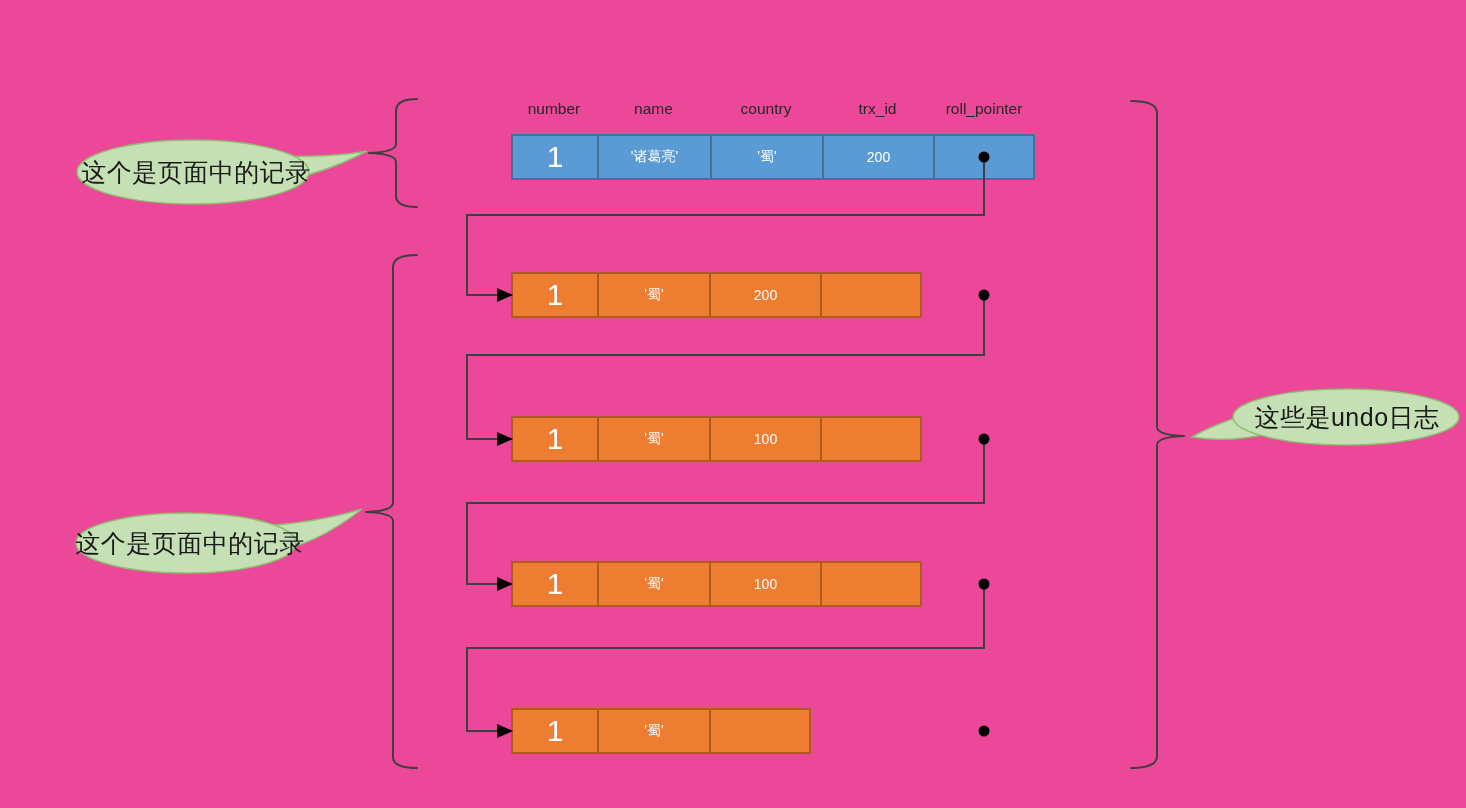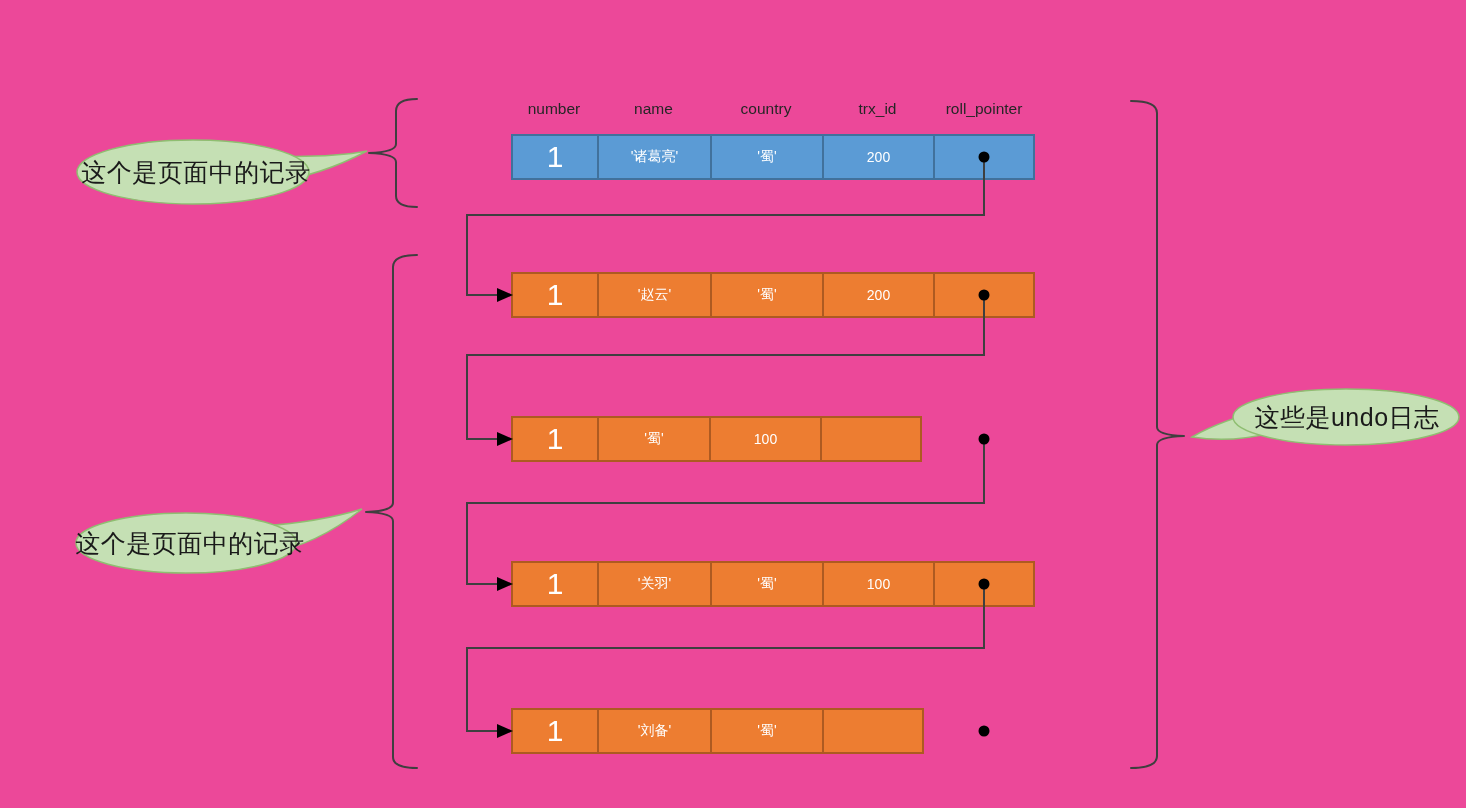--- a/index.html
+++ b/index.html
@@ -55,44 +55,41 @@
   <div class="vrow blue" style="top:134px">
     <div class="cell num w0">1</div>
     <div class="cell w1">'诸葛亮'</div>
     <div class="cell w2">'蜀'</div>
     <div class="cell w3">200</div>
     <div class="cell w4 last"></div>
   </div>
 
   <div class="vrow orange" style="top:272px">
     <div class="cell num w0">1</div>
-    <div class="cell w1">'赵云'</div>
     <div class="cell w2">'蜀'</div>
     <div class="cell w3">200</div>
     <div class="cell w4 last"></div>
   </div>
 
   <div class="vrow orange" style="top:416px">
     <div class="cell num w0">1</div>
     <div class="cell w2">'蜀'</div>
     <div class="cell w3">100</div>
     <div class="cell w4 last"></div>
   </div>
 
   <div class="vrow orange" style="top:561px">
     <div class="cell num w0">1</div>
-    <div class="cell w1">'关羽'</div>
     <div class="cell w2">'蜀'</div>
     <div class="cell w3">100</div>
     <div class="cell w4 last"></div>
   </div>
 
   <div class="vrow orange" style="top:708px">
     <div class="cell num w0">1</div>
-    <div class="cell w1">'刘备'</div>
     <div class="cell w2">'蜀'</div>
     <div class="cell w4 last"></div>
   </div>
 
   <svg class="overlay" viewBox="0 0 1466 808">
 
     <path d="M417,99 Q396,99 396,111 L396,144 Q396,152 369,153 Q396,154 396,162 L396,196 Q396,207 417,207" fill="none" stroke="#3f3f3f" stroke-width="2" stroke-linecap="round" stroke-linejoin="round"></path>
     <path d="M417,255 Q393,255 393,267 L393,503 Q393,511 366,512 Q393,513 393,521 L393,757 Q393,768 417,768" fill="none" stroke="#3f3f3f" stroke-width="2" stroke-linecap="round" stroke-linejoin="round"></path>
     <path d="M1131,101 Q1157,101 1157,113 L1157,427 Q1157,435 1184,436 Q1157,437 1157,445 L1157,756 Q1157,768 1131,768" fill="none" stroke="#3f3f3f" stroke-width="2" stroke-linecap="round" stroke-linejoin="round"></path>
 

